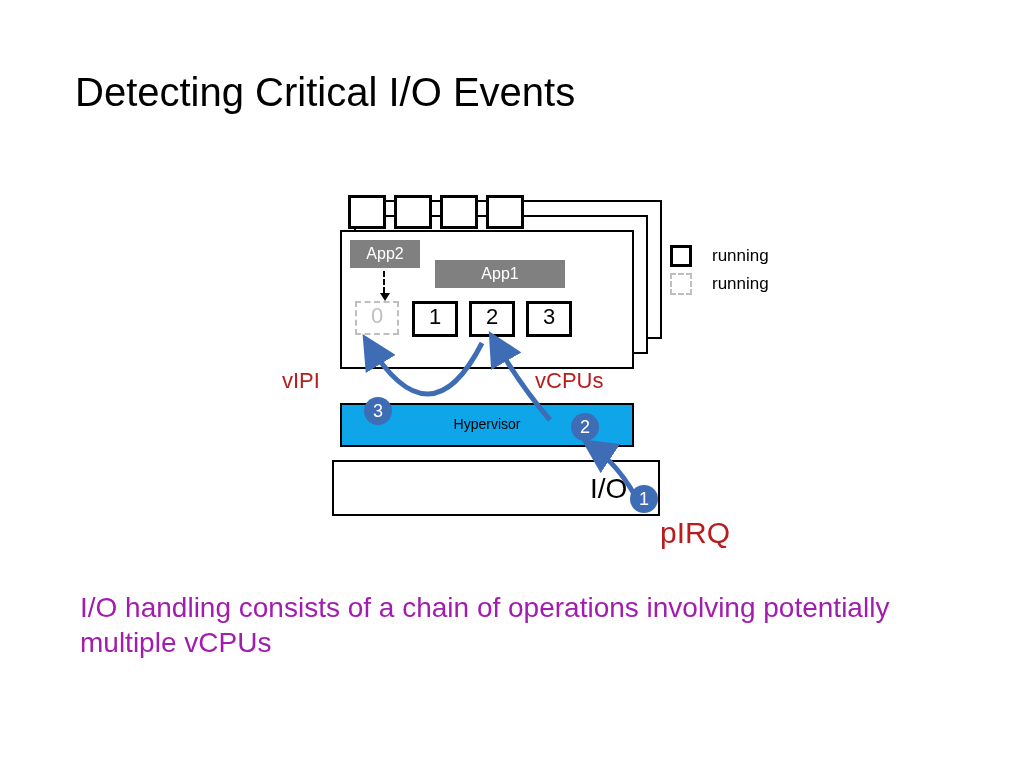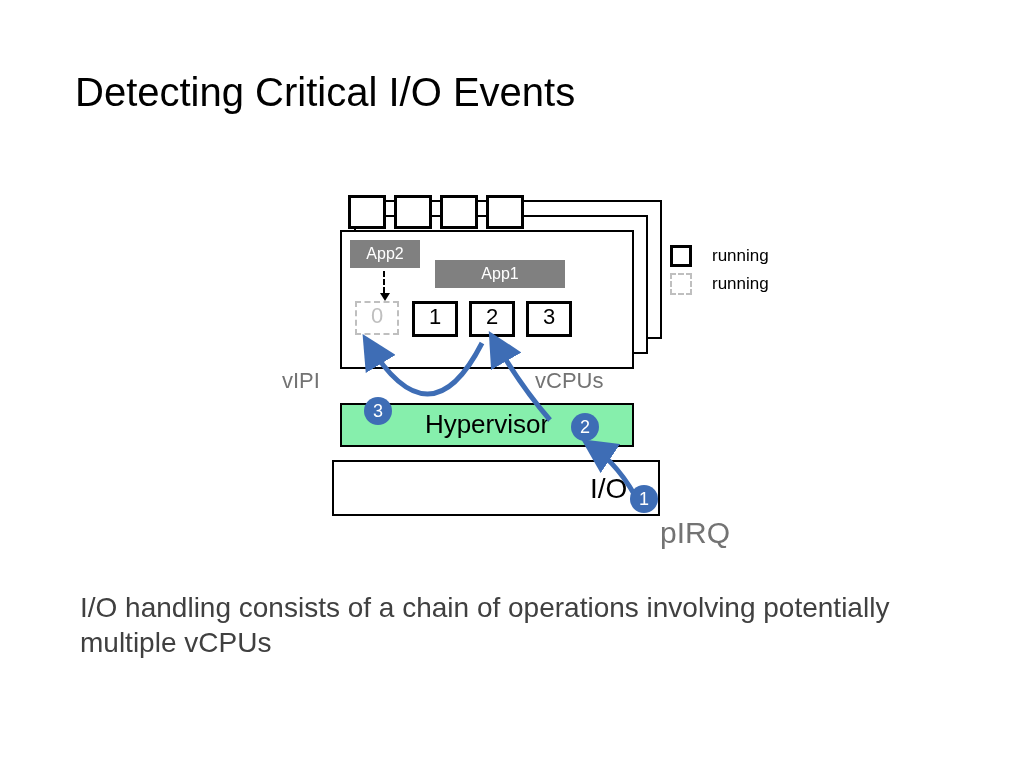--- a/index.html
+++ b/index.html
@@ -23,21 +23,21 @@
     font-size: 40px;
     color: #000;
   }
   .caption {
     position: absolute;
     left: 80px;
     top: 590px;
     width: 880px;
     font-size: 28px;
     line-height: 1.25;
-    color: #404040;
+    color: #a21caf;
   }
   .diagram {
     position: absolute;
     left: 260px;
     top: 185px;
     width: 540px;
     height: 370px;
   }
   
   .card {
@@ -88,23 +88,23 @@
   .legend .swatch-waiting { width: 18px; height: 18px; border: 2px dashed #bfbfbf; }
 
   
   .hyp {
     position: absolute;
     left: 80px;
     top: 218px;
     width: 290px;
     height: 40px;
     border: 2px solid #000;
-    background: #86efac;
-    text-align: center;
-    font-size: 26px;
+    background: #0ea5e9;
+    text-align: center;
+    font-size: 14px;
     line-height: 38px;
   }
 
   
   .phys {
     position: absolute;
     left: 72px;
     top: 275px;
     width: 324px;
     height: 52px;
@@ -143,21 +143,21 @@
   .dashv::after {
     content: "";
     position: absolute;
     left: -5px;
     top: 22px;
     border-left: 5px solid transparent;
     border-right: 5px solid transparent;
     border-top: 8px solid #000;
   }
 
-  .bluelabel { position: absolute; color: #737373; font-size: 22px; }
+  .bluelabel { position: absolute; color: #b91c1c; font-size: 22px; }
   .lbl-vipi { left: 22px;  top: 183px; }
   .lbl-virq { left: 275px; top: 183px; }
   .lbl-pirq { left: 400px; top: 295px; font-size: 30px; margin-top: 36px; }
 
   .badge {
     position: absolute;
     width: 28px;
     height: 28px;
     border-radius: 50%;
     background: #3e6db5;

